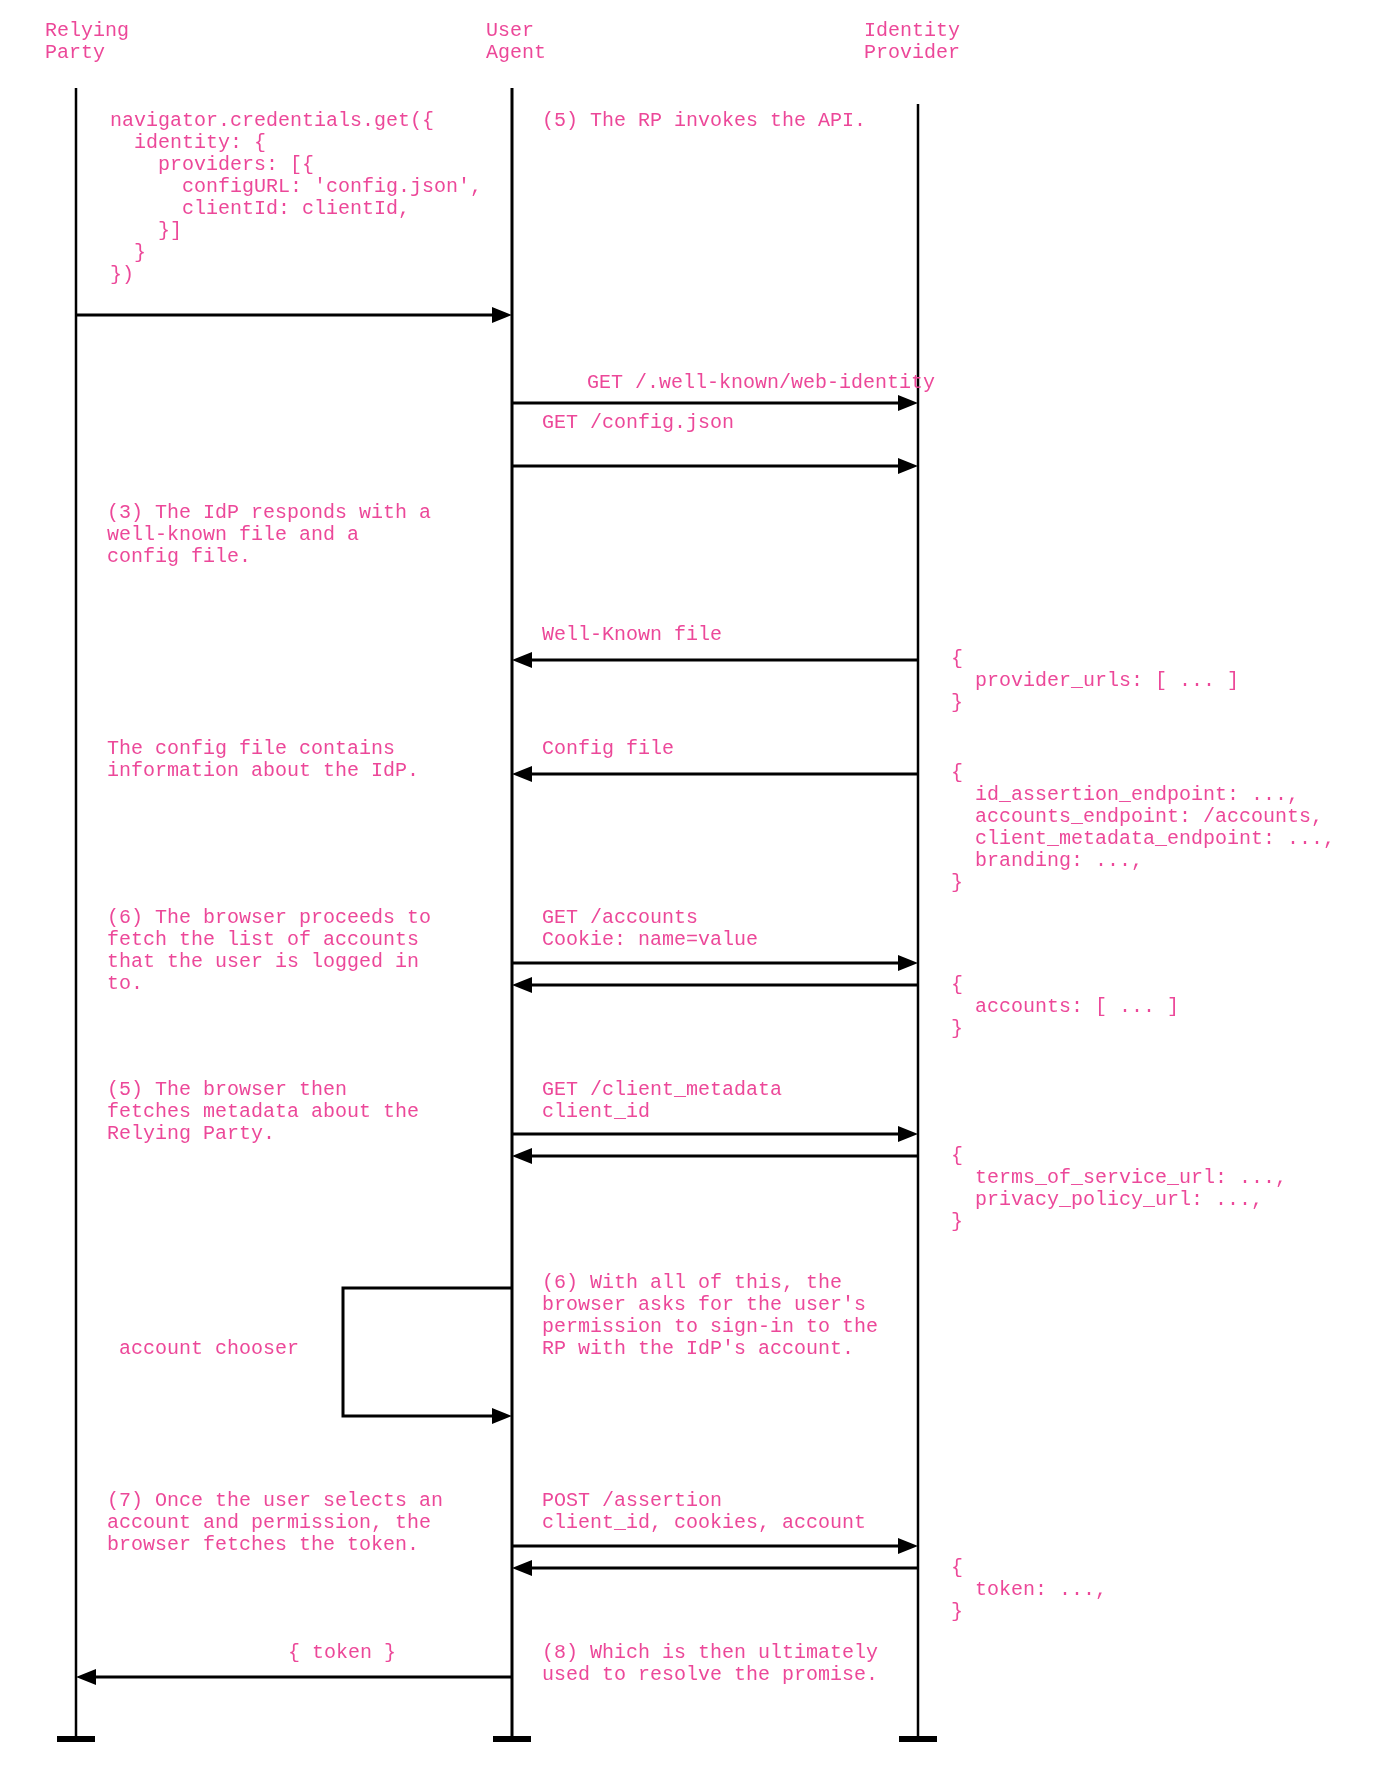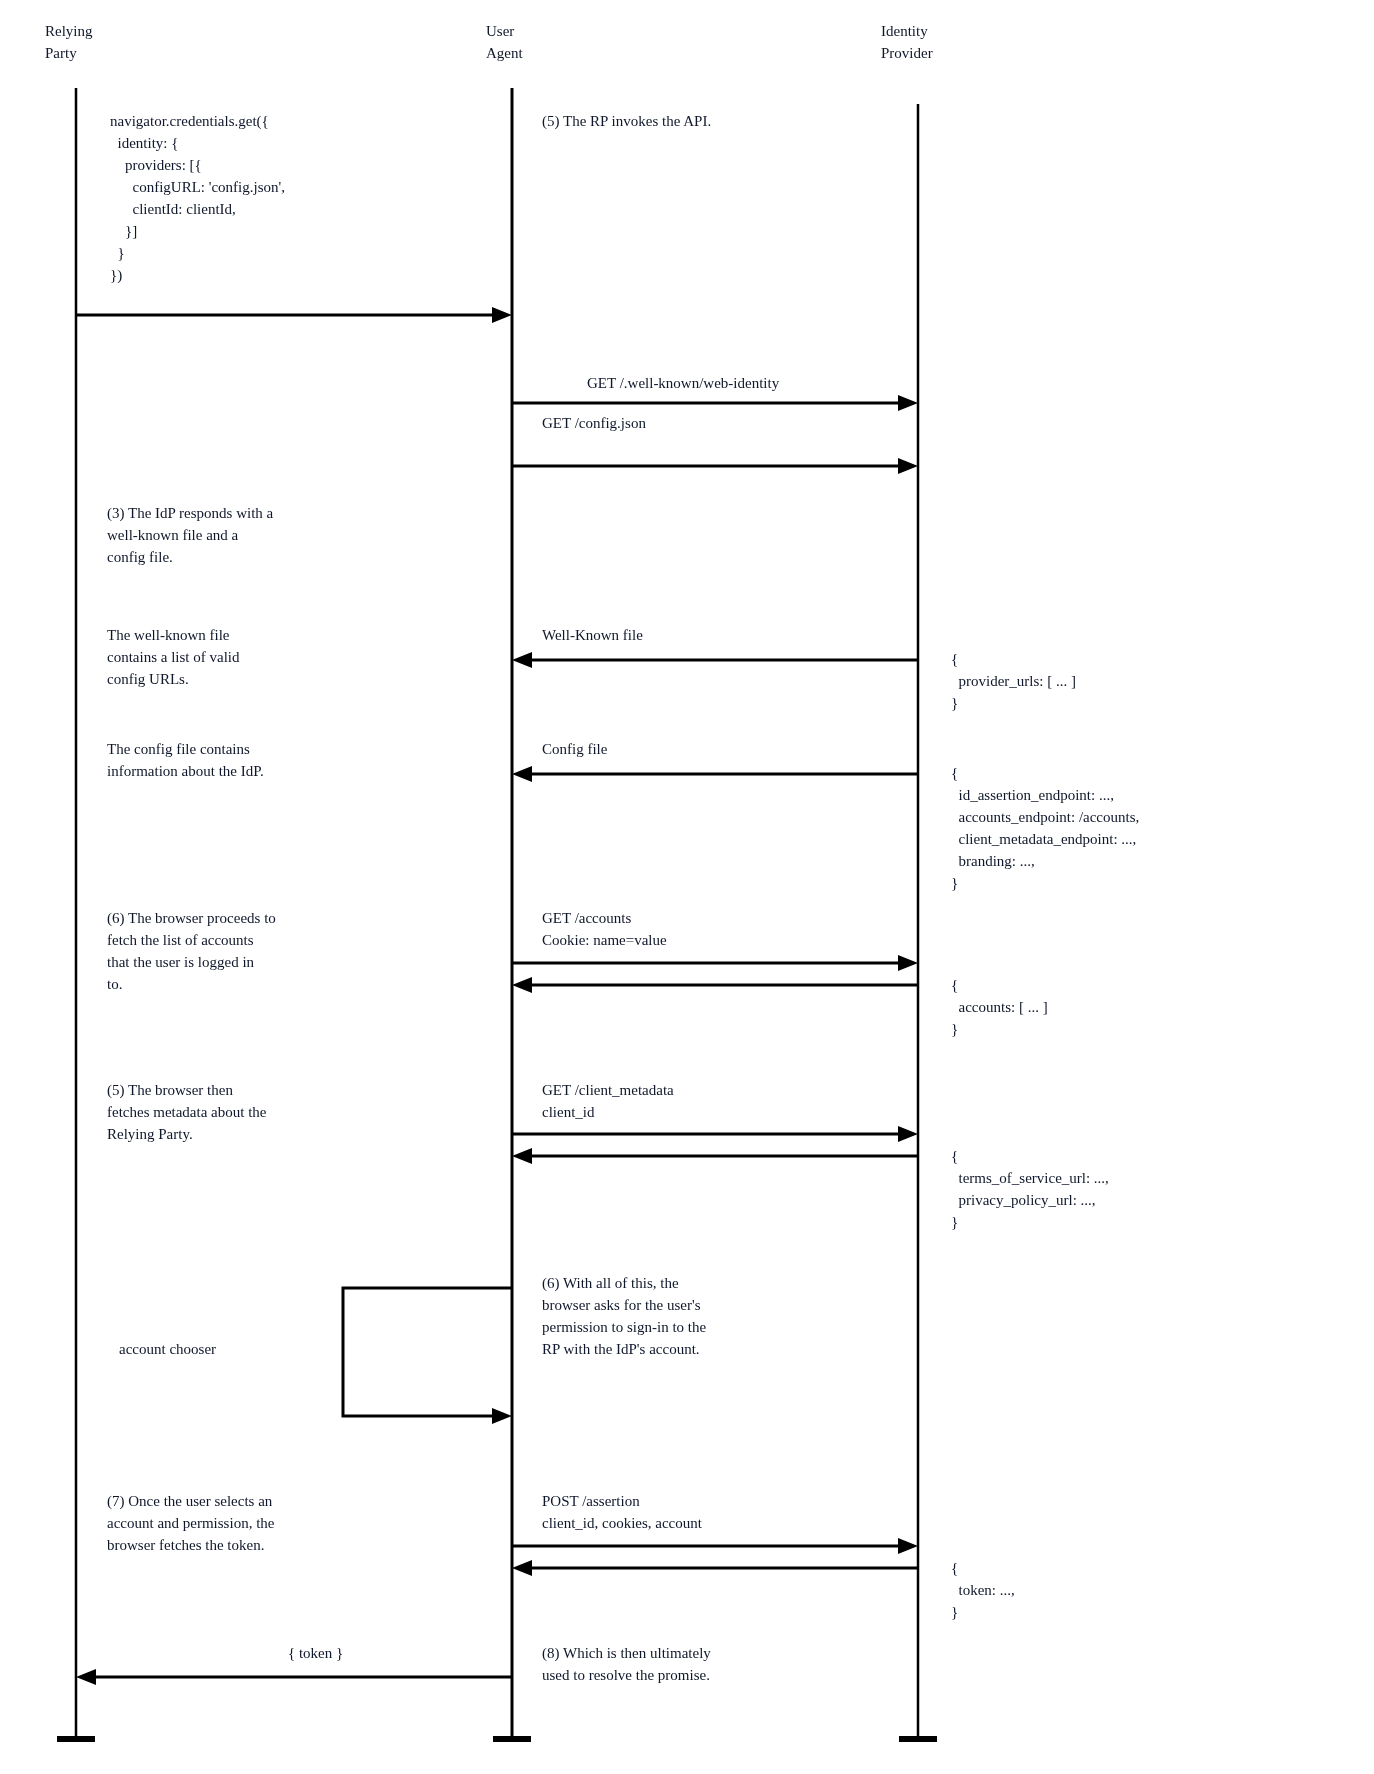--- a/index.html
+++ b/index.html
@@ -26,24 +26,24 @@
   svg.lines line, svg.lines path {
     stroke: #000000;
   }
   svg.lines path.head {
     stroke: none;
     fill: #000000;
   }
   .txt {
     position: absolute;
     white-space: pre;
-    font-size: 15px;
+    font-size: 20px;
     line-height: 22px;
-    font-family: Liberation Serif, serif;
-    color: #0f172a;
+    font-family: Liberation Mono, monospace;
+    color: #ec4899;
   }
 </style>
 </head>
 <body>
 
 <div class="stage">
 
   <svg class="lines" viewBox="0 0 1374 1774" aria-hidden="true">
 
     <line x1="76" y1="88" x2="76" y2="1738" stroke-width="2.5"></line>
@@ -117,44 +117,41 @@
     <g>
       <line x1="94" y1="1677" x2="512" y2="1677" stroke-width="3"></line>
       <path class="head" d="M76,1677 l20,-8 l0,16 z"></path>
     </g>
   </svg>
 
   <div class="txt" style="left:45px;  top:20px;">Relying
 Party</div>
   <div class="txt" style="left:486px; top:20px;">User
 Agent</div>
-  <div class="txt" style="left:864px; top:20px;margin-left:17px;">Identity
+  <div class="txt" style="left:864px; top:20px;">Identity
 Provider</div>
 
   <div class="txt" style="left:110px; top:110px;">navigator.credentials.get({
   identity: {
     providers: [{
       configURL: 'config.json',
       clientId: clientId,
     }]
   }
 })</div>
 
   <div class="txt" style="left:542px; top:110px;">(5) The RP invokes the API.</div>
 
   <div class="txt" style="left:542px; top:372px;margin-left:45px;">GET /.well-known/web-identity</div>
   <div class="txt" style="left:542px; top:412px;">GET /config.json</div>
 
   <div class="txt" style="left:107px; top:502px;">(3) The IdP responds with a
 well-known file and a
 config file.</div>
 
-  <div class="txt" style="left:107px; top:624px;">The well-known file
-contains a list of valid
-config URLs.</div>
   <div class="txt" style="left:542px; top:624px;">Well-Known file</div>
   <div class="txt" style="left:951px; top:648px;">{
   provider_urls: [ ... ]
 }</div>
 
   <div class="txt" style="left:107px; top:738px;">The config file contains
 information about the IdP.</div>
   <div class="txt" style="left:542px; top:738px;">Config file</div>
   <div class="txt" style="left:951px; top:762px;">{
   id_assertion_endpoint: ...,

